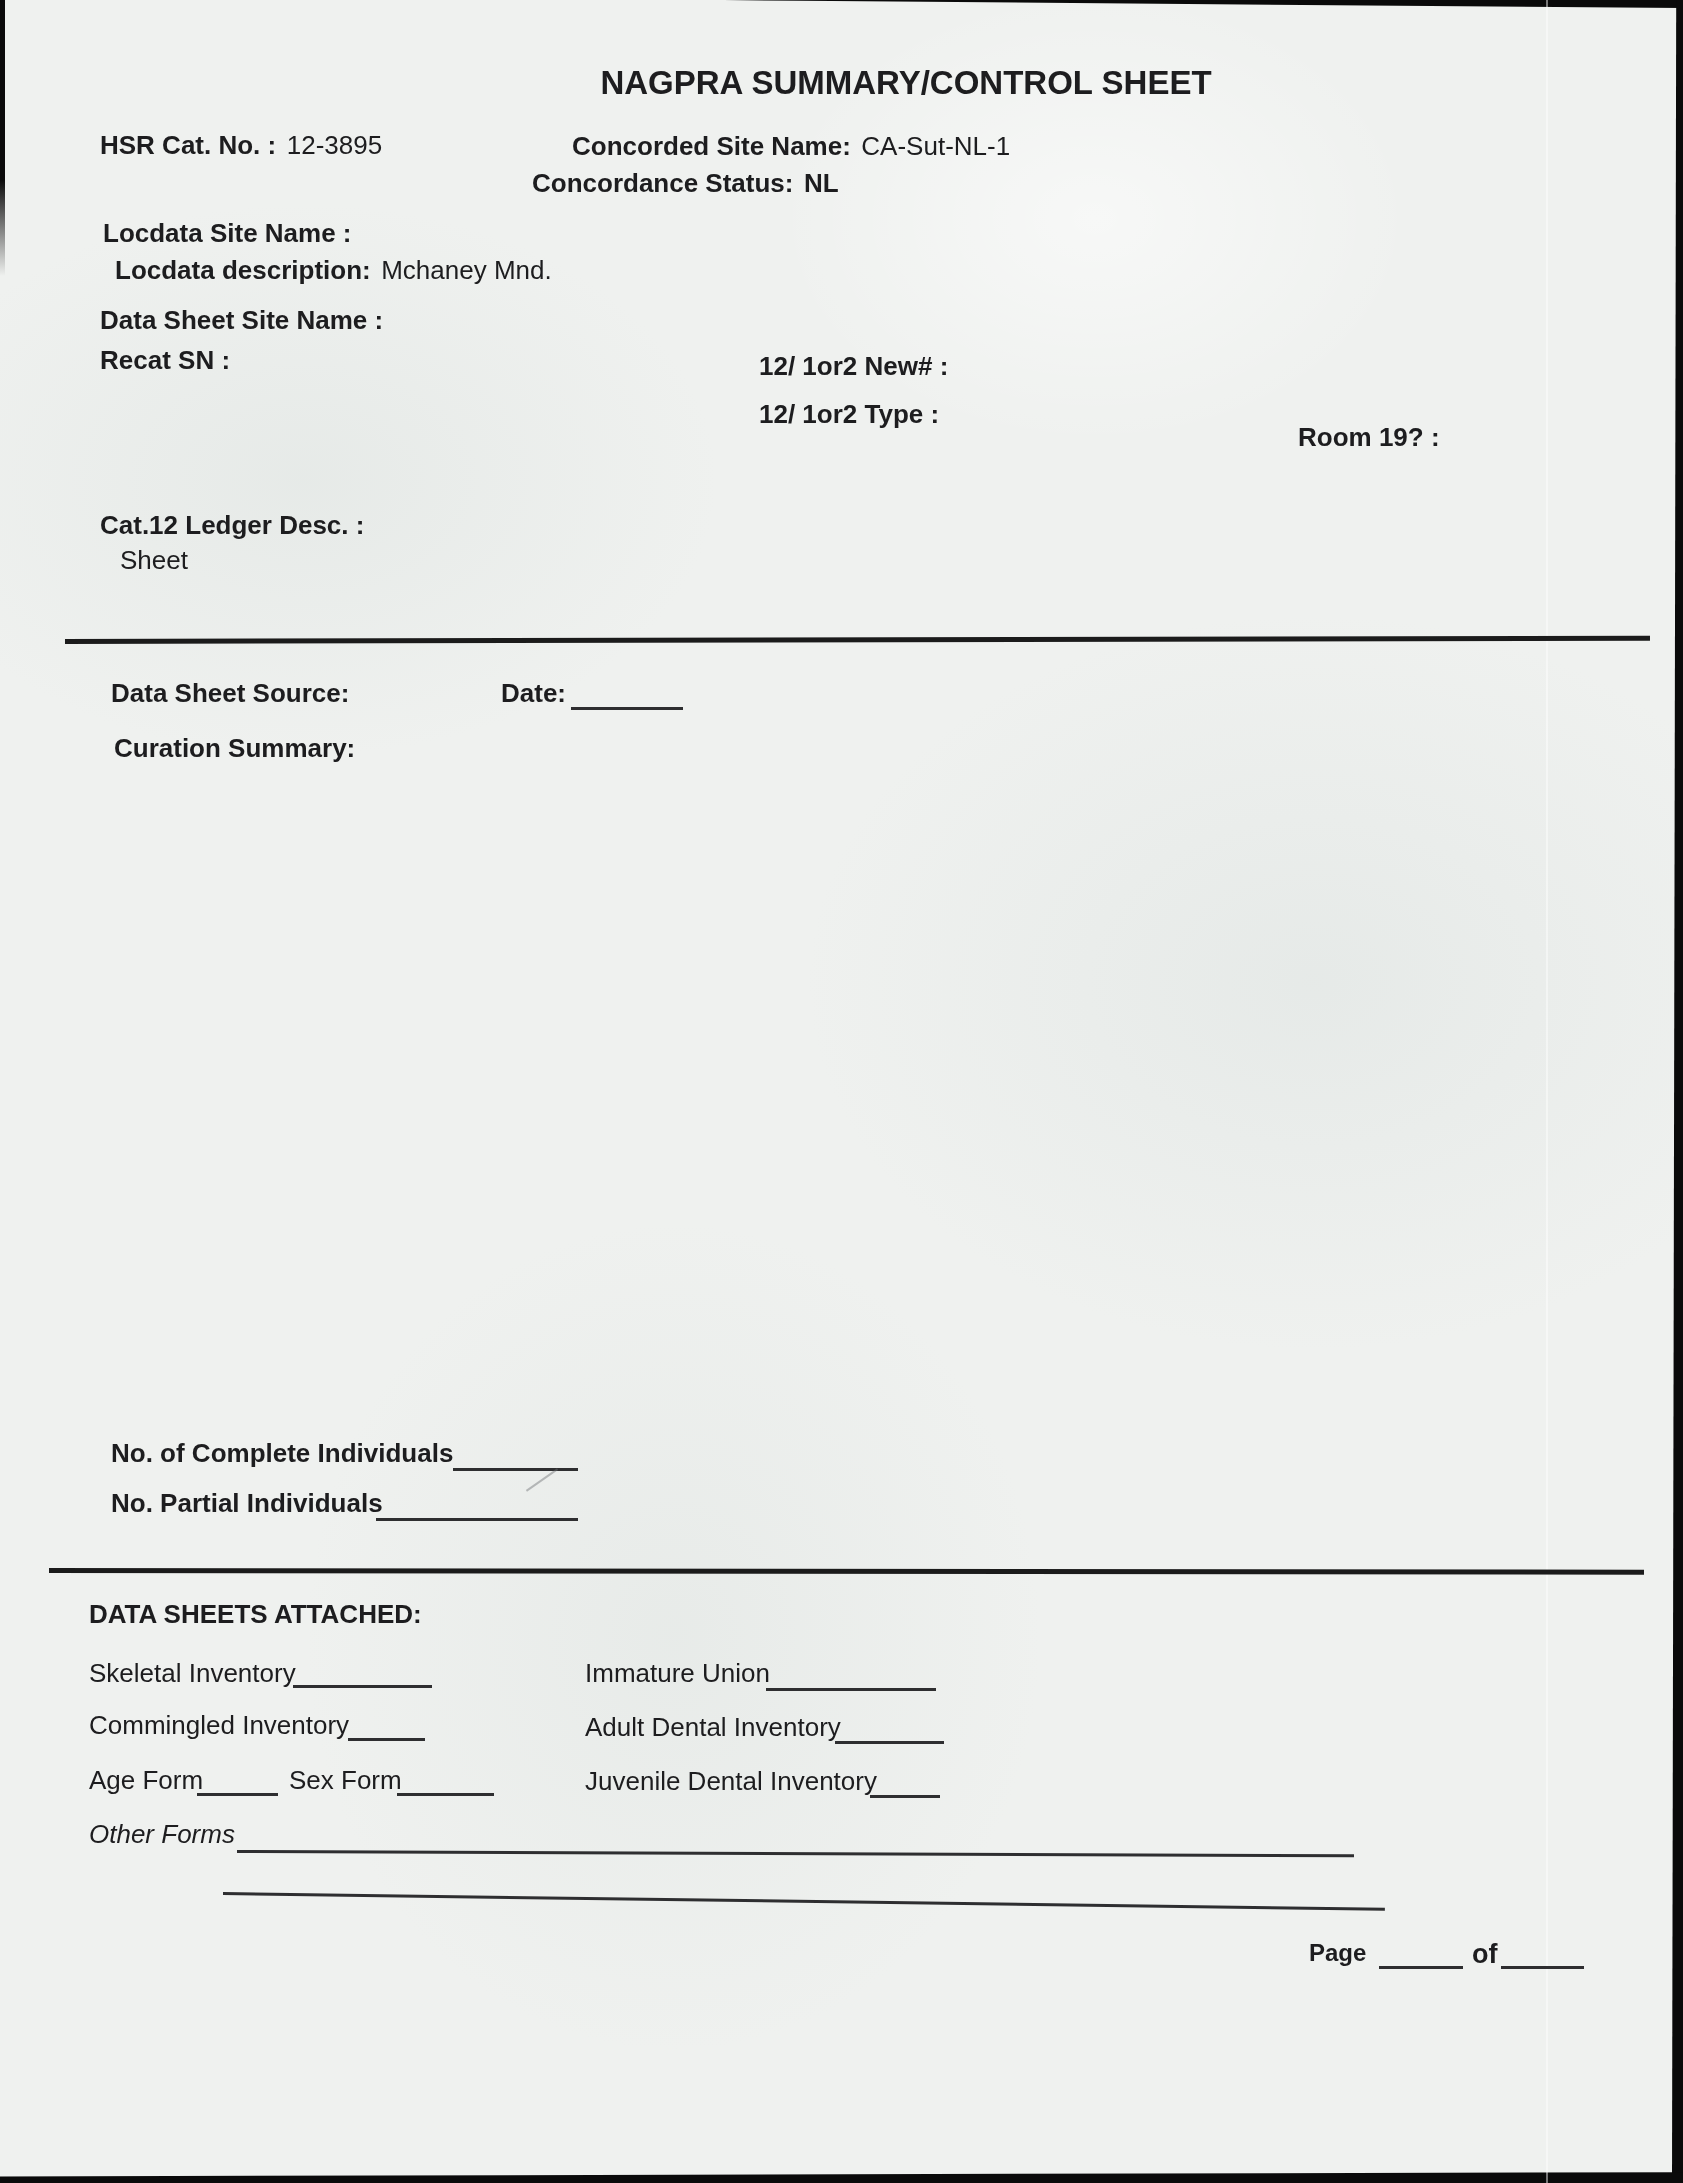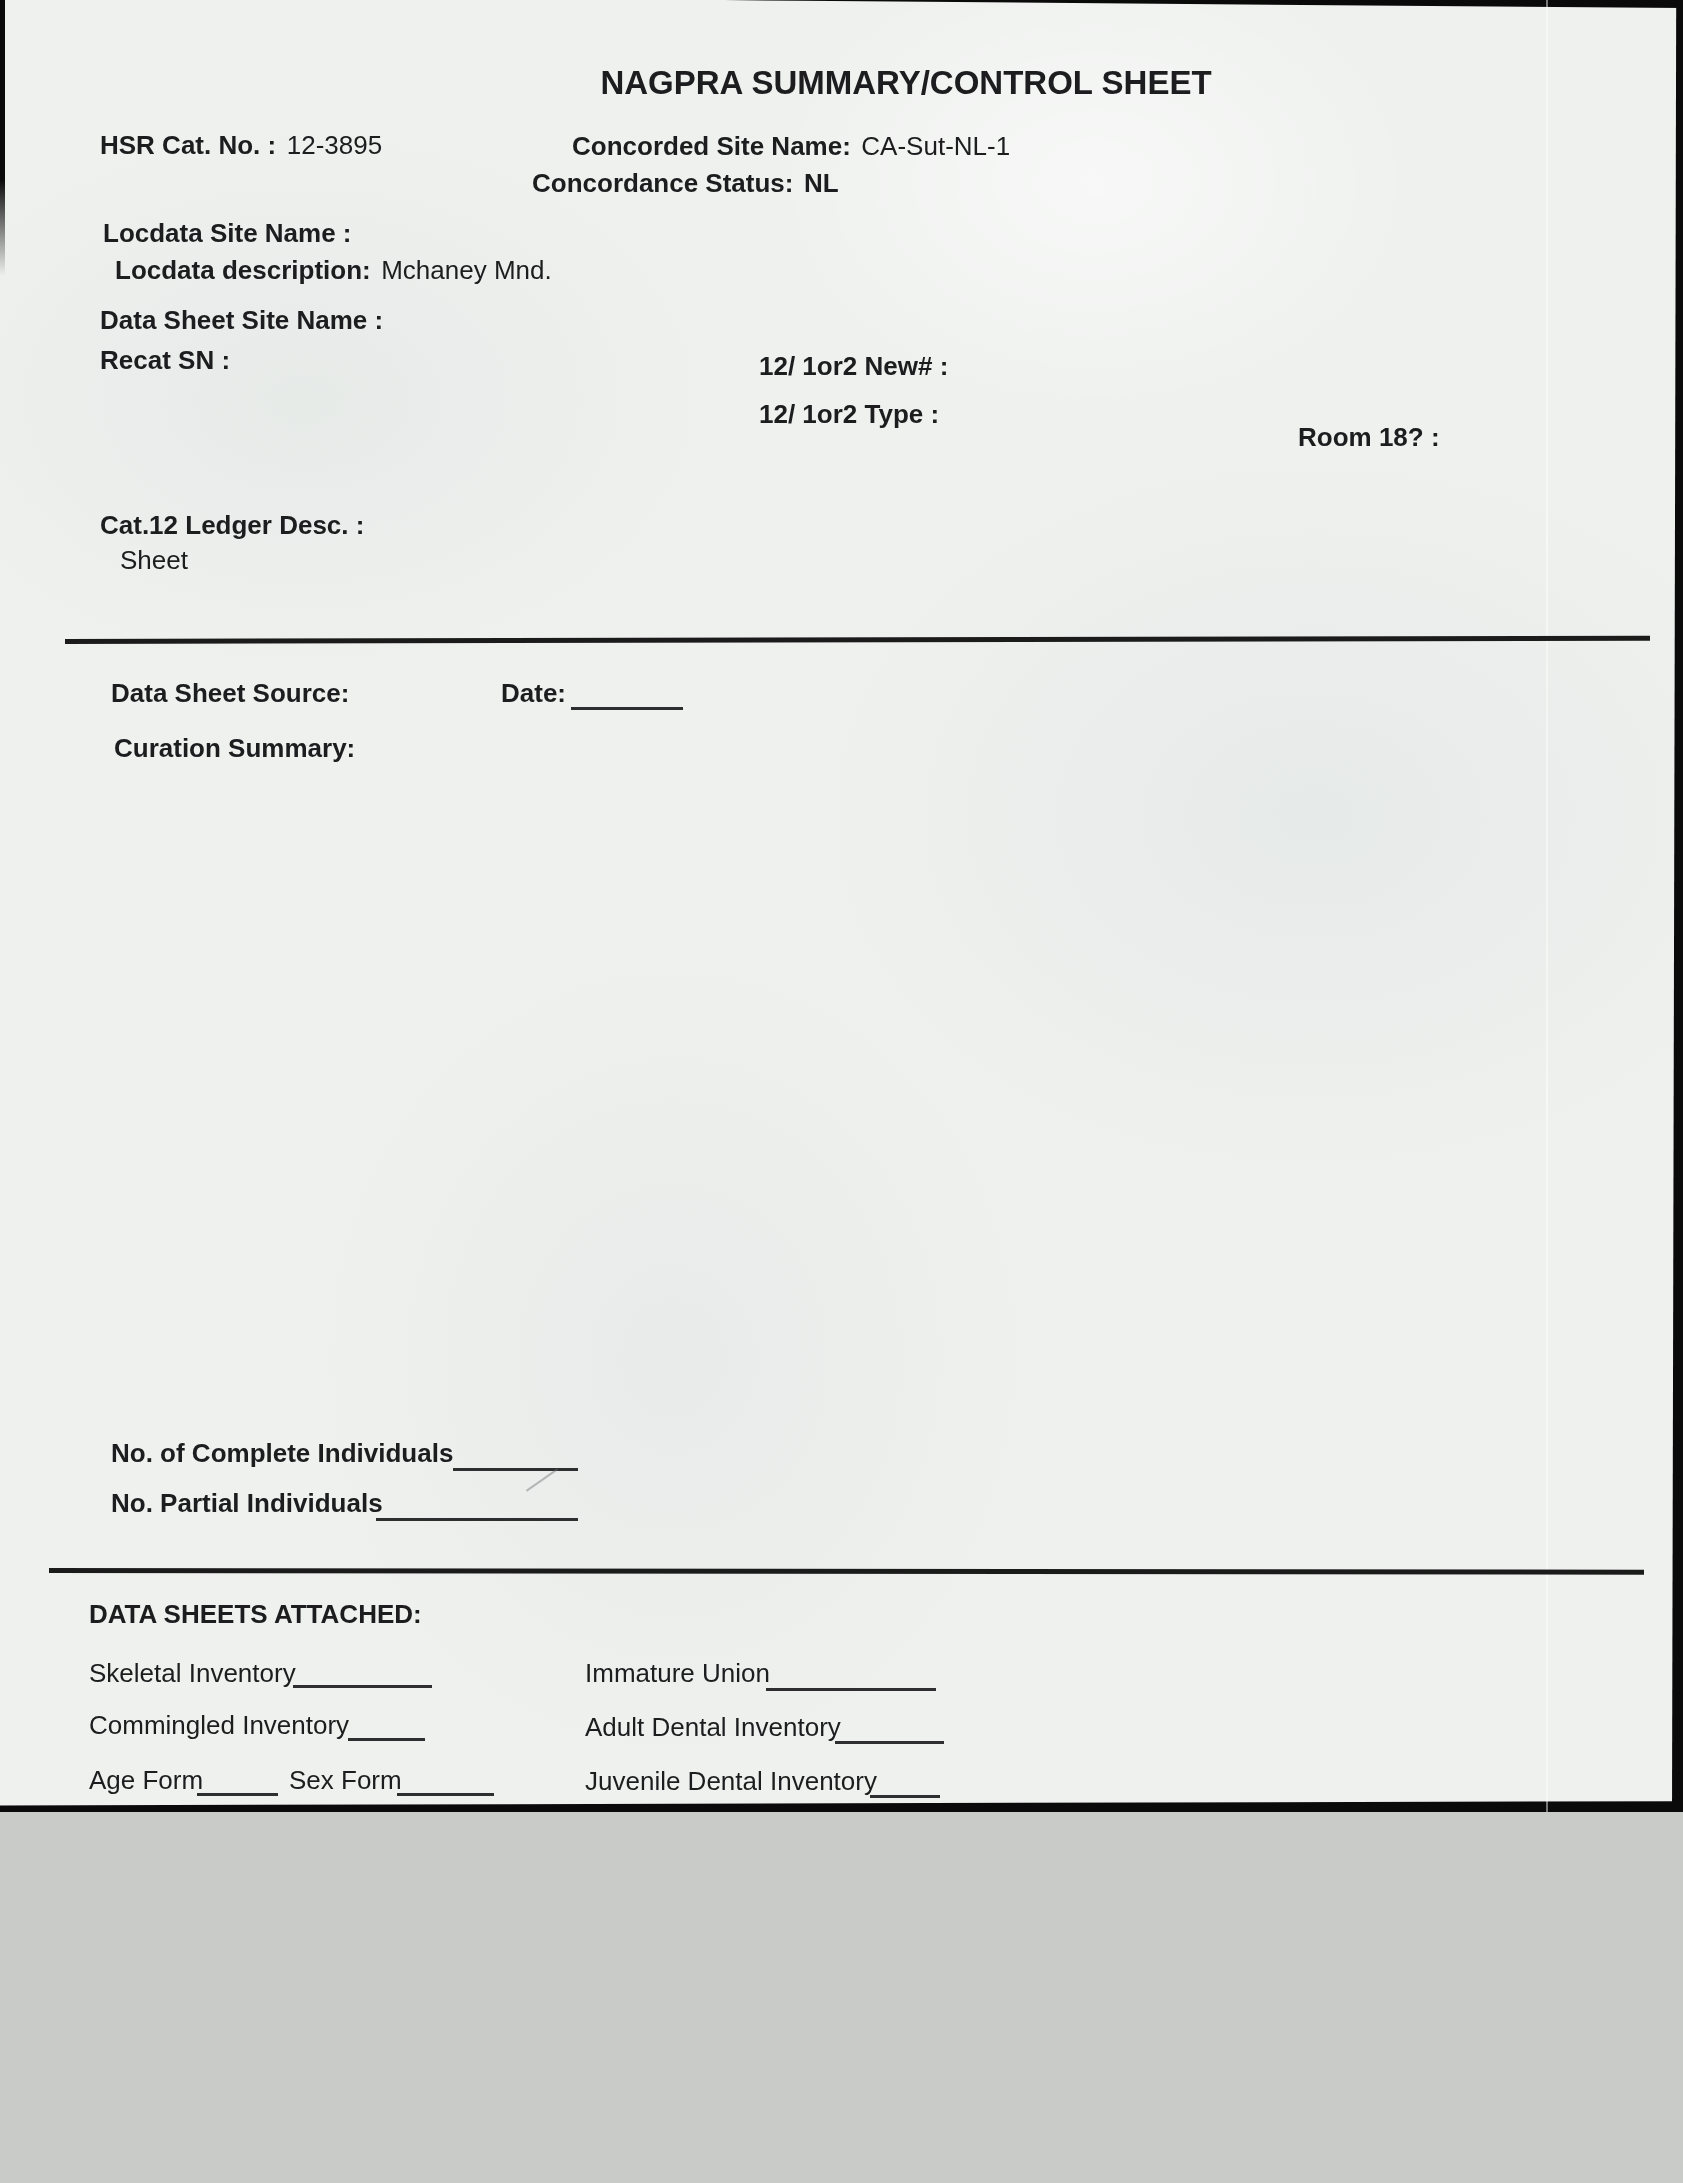--- a/index.html
+++ b/index.html
@@ -1,18 +1,18 @@
 <!DOCTYPE html>
 <html style="font-size:10.5px"><head>
 <meta charset="utf-8">
 <style>
   html,body{margin:0;padding:0;background:#c9cbc9;}
   .page{
     position:relative;
-    width:1684px;height:1812px;
+    width:1684px;height:2183px;
     margin:0 auto;
     overflow:hidden;
     font-family:"Liberation Sans","DejaVu Sans",sans-serif;
     color:#1d1d1f;
     background:
       radial-gradient(ellipse 592px 395px at 18% 22%, rgba(214,221,218,0.35), transparent 70%),
       radial-gradient(ellipse 724px 526px at 78% 45%, rgba(209,217,215,0.30), transparent 70%),
       radial-gradient(ellipse 526px 592px at 40% 75%, rgba(212,219,216,0.28), transparent 70%),
       radial-gradient(ellipse 460px 329px at 65% 10%, rgba(255,255,255,0.5), transparent 70%),
       #eff1ef;
@@ -58,21 +58,21 @@
   </div>
 
   <div class="t b" style="left:100px;top:307px;">Data Sheet Site Name :</div>
 
   <div class="t b" style="left:100px;top:347px;">Recat SN :</div>
 
   <div class="t b" style="left:759px;top:353px;">12/ 1or2 New# :</div>
 
   <div class="t b" style="left:759px;top:401px;">12/ 1or2 Type :</div>
 
-  <div class="t b" style="left:1298px;top:424px;">Room 18? :</div>
+  <div class="t b" style="left:1298px;top:424px;">Room 19? :</div>
 
   <div class="t b" style="left:100px;top:512px;">Cat.12 Ledger Desc. :</div>
   <div class="t" style="left:120px;top:547px;">Sheet</div>
 
   <div class="rule" style="left:65px;top:639px;width:1585px;transform:rotate(-0.12deg);transform-origin:left center;"></div>
 
   <div class="t b" style="left:111px;top:680px;">Data Sheet Source:</div>
   <div class="t b" style="left:501px;top:680px;">Date:</div>
   <div class="bl" style="left:571px;top:707px;width:112px;"></div>
 

